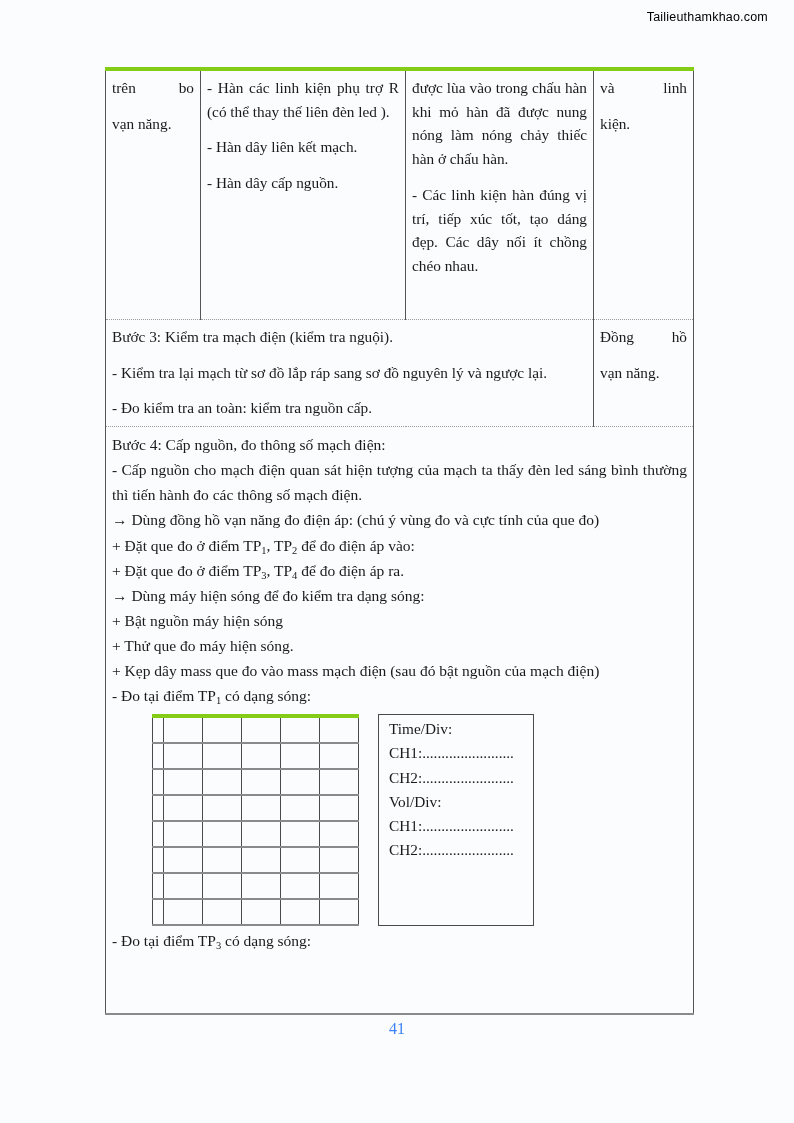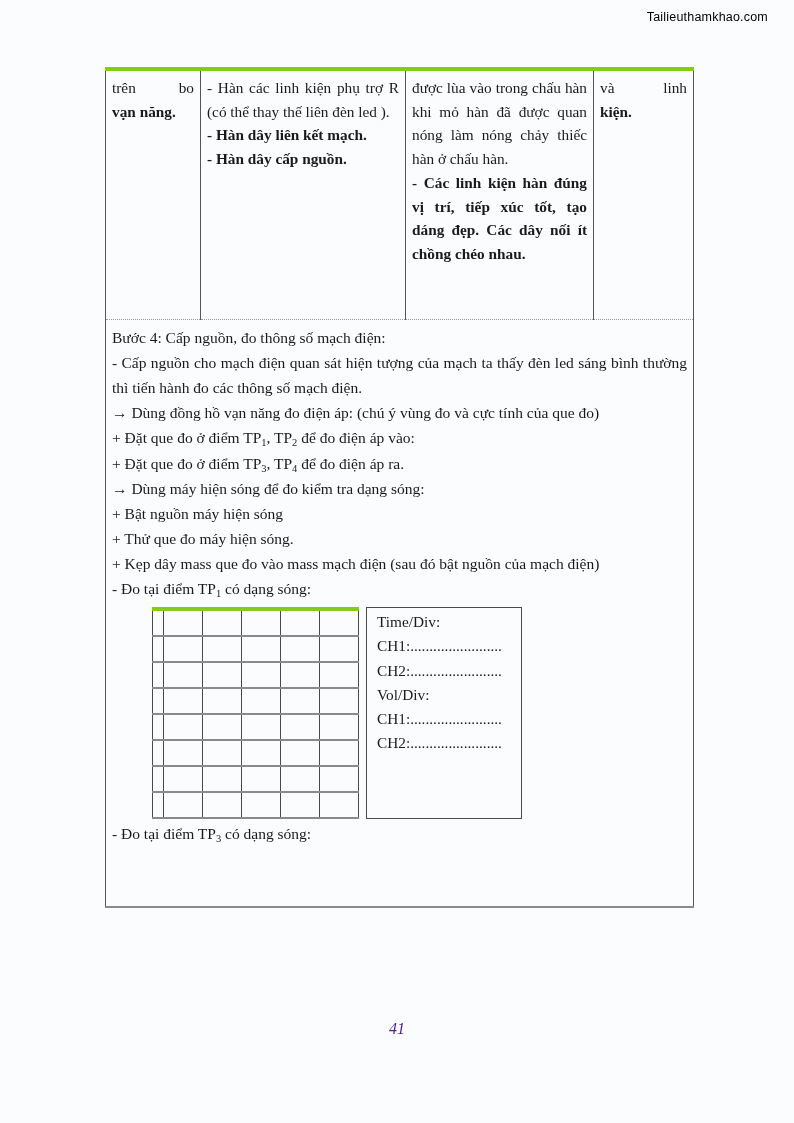--- a/index.html
+++ b/index.html
@@ -54,21 +54,21 @@
   .doc-table tr:last-child td  { border-bottom: 2px solid #8a8a8a; }
 
   .c1 { width: 95px; }
   .c2 { width: 205px; }
   .c3 { width: 188px; }
   .c4 { width: 100px; }
 
   .just { text-align: justify; text-align-last: justify; }
   .just-norm { text-align: justify; }
   p.l { margin: 0; }
-  p.l + p.l { margin-top: 0px; font-weight: bold; }
+  p.l + p.l { margin-top: 12px; }
 
   sub { font-size: 10.5px; vertical-align: baseline; position: relative; top: 3px; }
 
   
   .step4 p { margin: 0; line-height: 1.62; font-size: 15.5px; }
 
   
   .scope-wrap {
     display: flex;
     margin: 6px 0 2px 40px;
@@ -86,44 +86,43 @@
     height: 24px;
     padding: 0;
     font-size: 0;
     line-height: 0;
   }
   .scope-grid td.gutter { width: 10px; border-right: 1px solid #4a4a4a; }
 
   .scope-legend {
     border: 1px solid #4a4a4a;
     border-left: 1px solid #4a4a4a;
-    margin-left: 7px;
+    margin-left: 19px;
     padding: 2px 8px 4px 10px;
     width: 156px;
     box-sizing: border-box;
     background: #fbfcfd;
   }
   .scope-legend p {
     margin: 0;
     font-size: 15.3px;
     line-height: 1.58;
     white-space: nowrap;
     overflow: hidden;
   }
   
   .page-number {
     position: absolute;
     left: 0;
     right: 0;
     top: 1020px;
     text-align: center;
     font-size: 16px;
-    color: #4c1d95;
+    color: #3b82f6;
     font-family: "Liberation Serif", "DejaVu Serif", serif;
-    font-style: italic;
   }
 </style>
 </head>
 <body>
 
 <div class="page">
 
   <div class="watermark">Tailieuthamkhao.com</div>
 
   <table class="doc-table">
@@ -139,29 +138,40 @@
         <td style="height:237px;">
           <p class="l just">trên     bo</p>
           <p class="l">vạn năng.</p>
         </td>
         <td>
           <p class="l just-norm">- Hàn các linh kiện phụ trợ R (có thể thay thế liên đèn led ).</p>
           <p class="l">- Hàn dây liên kết mạch.</p>
           <p class="l">- Hàn dây cấp nguồn.</p>
         </td>
         <td>
-          <p class="l just-norm">được lùa vào trong chấu hàn khi mỏ hàn đã được quan nóng làm nóng chảy thiếc hàn ở chấu hàn.</p>
+          <p class="l just-norm">được lùa vào trong chấu hàn khi mỏ hàn đã được nung nóng làm nóng chảy thiếc hàn ở chấu hàn.</p>
           <p class="l just-norm">- Các linh kiện hàn đúng vị trí, tiếp xúc tốt, tạo dáng đẹp. Các dây nối ít chồng chéo nhau.</p>
         </td>
         <td>
           <p class="l just">và       linh</p>
           <p class="l">kiện.</p>
         </td>
       </tr>
 
+      <tr>
+        <td colspan="3" style="height:93px;">
+          <p class="l">Bước 3: Kiểm tra mạch điện (kiểm tra nguội).</p>
+          <p class="l just-norm">-  Kiểm tra lại mạch từ sơ đồ lắp ráp sang sơ đồ nguyên lý và ngược lại.</p>
+          <p class="l">-  Đo kiểm tra an toàn: kiểm tra nguồn cấp.</p>
+        </td>
+        <td>
+          <p class="l just">Đồng       hồ</p>
+          <p class="l">vạn năng.</p>
+        </td>
+      </tr>
 
       <tr>
         <td colspan="4" class="step4" style="height:575px;">
           <p>Bước 4: Cấp nguồn, đo thông số mạch điện:</p>
           <p class="just-norm">- Cấp nguồn cho mạch điện quan sát hiện tượng của mạch ta thấy đèn led sáng bình thường thì tiến hành đo các thông số mạch điện.</p>
           <p class="just-norm">→ Dùng đồng hồ vạn năng đo điện áp: (chú ý vùng đo và cực tính của que đo)</p>
 
           <p><span>+ Đặt que đo ở điểm TP</span><sub>1</sub><span>, TP</span><sub>2</sub><span> để đo điện áp vào:</span></p>
 
           <p><span>+ Đặt que đo ở điểm TP</span><sub>3</sub><span>, TP</span><sub>4</sub><span>  để đo điện áp ra.</span></p>

